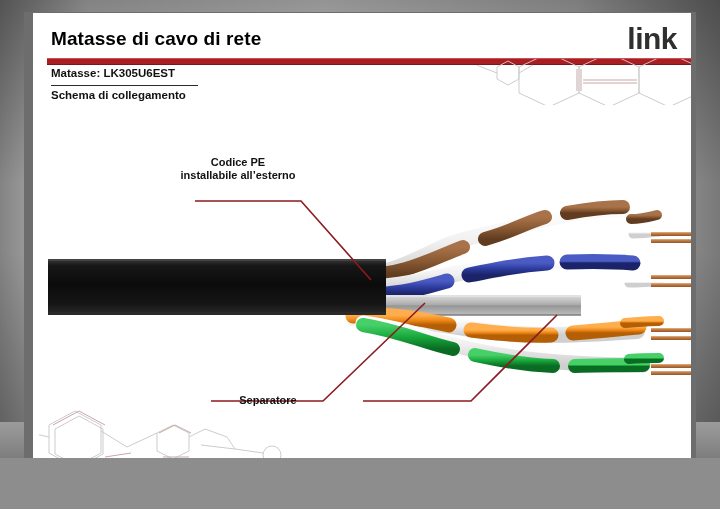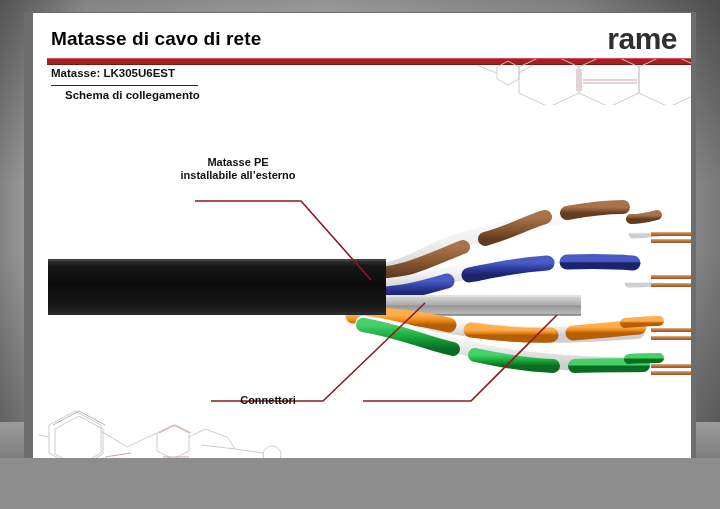--- a/index.html
+++ b/index.html
@@ -48,21 +48,21 @@
     background:#a81f23;
     border-top:1px solid #cf5054;border-bottom:1px solid #7e1416;
   }
   .code{
     position:absolute;left:18px;top:54px;font-size:11.5px;font-weight:bold;color:#111;
   }
   .code-underline{
     position:absolute;left:18px;top:72px;width:147px;height:1px;background:#2a2a2a;
   }
   .subtitle{
-    position:absolute;left:32px;top:76px;font-size:11.5px;font-weight:bold;color:#111;
+    position:absolute;left:18px;top:76px;font-size:11.5px;font-weight:bold;color:#111;
   }
 
   
   .rule-bottom{
     position:absolute;left:0;right:0;bottom:12px;height:6px;
     background:#a81f23;border-top:1px solid #cf5054;border-bottom:1px solid #7e1416;
   }
 
   
   .hex-tr{position:absolute;right:-6px;top:46px;width:220px;height:46px;opacity:.95;}
@@ -82,21 +82,21 @@
 
 <div id="stage">
 
   <div class="backdrop"></div>
   <div class="backdrop-bottom"></div>
   <div class="frame-plate"></div>
 
   <div class="page">
 
     <div class="title">Matasse di cavo di rete</div>
-    <div class="logo">rame</div>
+    <div class="logo">link</div>
     <div class="rule-top"></div>
     <div class="code">Matasse: LK305U6EST</div>
     <div class="code-underline"></div>
     <div class="subtitle">Schema di collegamento</div>
 
     <svg class="hex-tr" viewBox="0 0 220 46">
       <g fill="none" stroke="#c9c9c9" stroke-width="1">
         <path d="M20 8 L31 2 L42 8 L42 20 L31 26 L20 20 Z"></path>
         <path d="M42 8 L72 -6 L102 8 L102 34 L72 48 L42 34 Z"></path>
         <path d="M102 8 L132 -6 L162 8 L162 34 L132 48 L102 34 Z"></path>
@@ -236,20 +236,20 @@
       </g>
 
       <g fill="none" stroke="#8c1a1e" stroke-width="1.6">
         <path d="M162 188 L268 188 L338 267"></path>
         <path d="M178 388 L290 388 L392 290"></path>
         <path d="M330 388 L438 388 L524 302"></path>
       </g>
     </svg>
 
     <div class="lbl lbl-guaina">
-      <span>Matasse PE</span><br>
+      <span>Codice PE</span><br>
       <span>installabile all’esterno</span>
     </div>
-    <div class="lbl lbl-sep">Connettori</div>
+    <div class="lbl lbl-sep">Separatore</div>
 
     <div class="rule-bottom"></div>
   </div>
 </div>
 
 </body></html>

